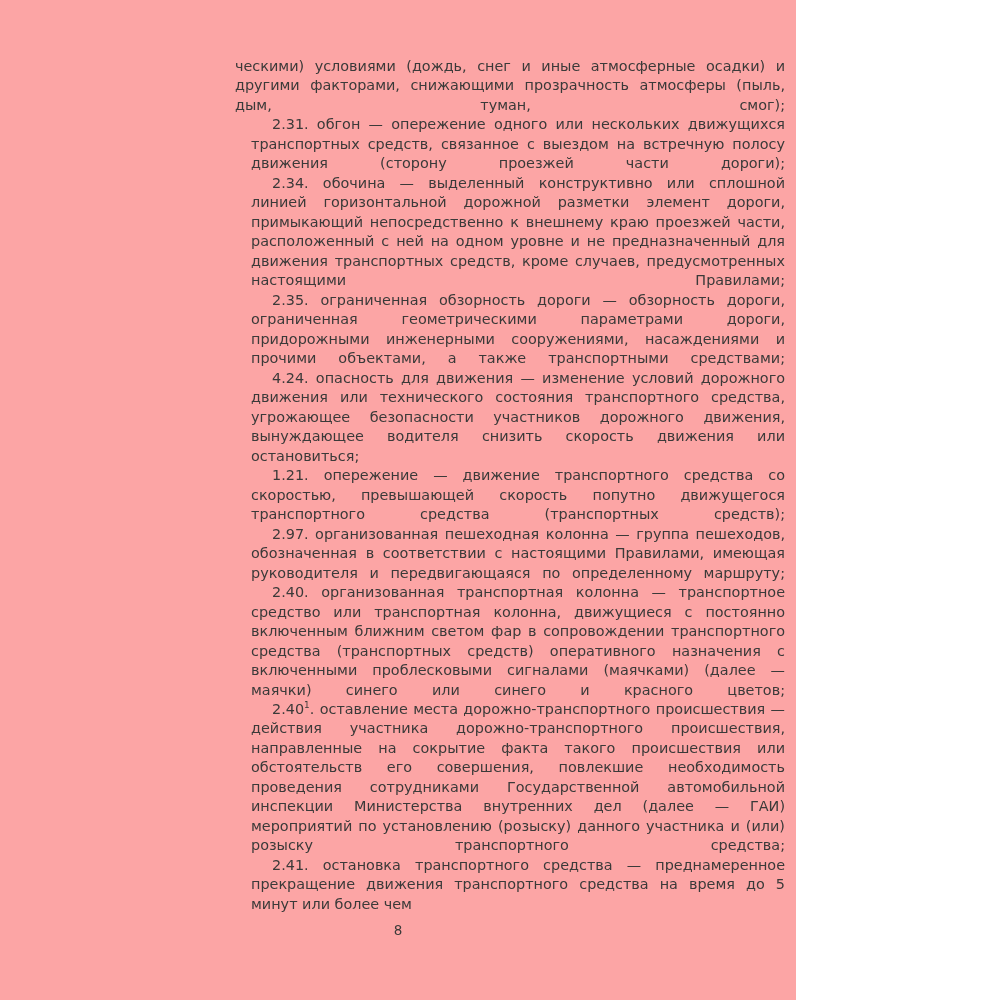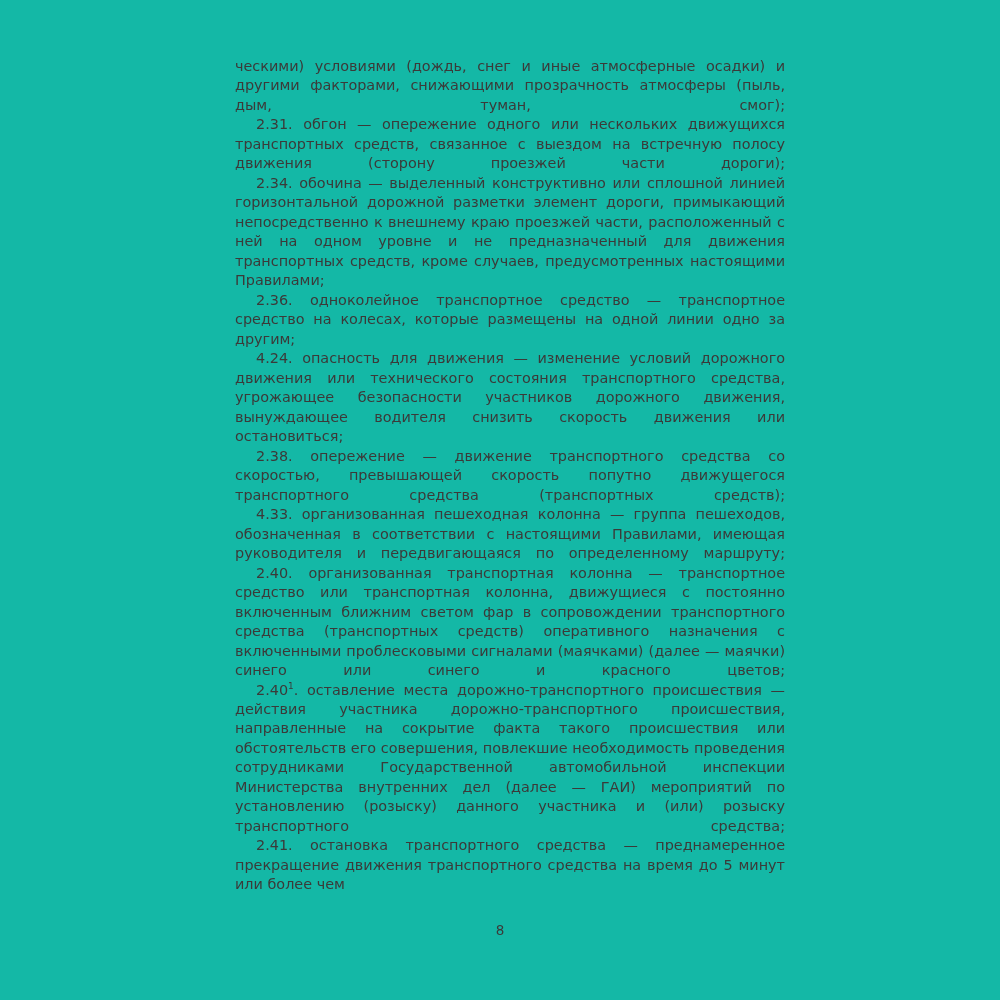--- a/index.html
+++ b/index.html
@@ -9,23 +9,23 @@
     background: #ffffff;
   }
   body {
     width: 1000px;
     height: 1000px;
     overflow: hidden;
     font-family: "DejaVu Sans", sans-serif;
   }
   .page {
     position: relative;
-    width: 1000px;
+    width: 796px;
     height: 1000px;
-    background: #14b8a6;
+    background: #fca5a5;
   }
   .text-column {
     position: absolute;
     left: 235px;
     top: 57px;
     width: 550px;
     font-family: "DejaVu Sans", sans-serif;
     font-size: 14.4px;
     line-height: 19.48px;
     color: #3b3a39;
@@ -38,20 +38,21 @@
     padding: 0;
     text-align: justify;
     text-justify: inter-word;
     hyphens: manual;
   }
   .para.cont {
     text-indent: 0;
   }
   .para.indent {
     text-indent: 21px;
+    margin-left: 16px;
   }
   
   .para.lastline-justify {
     text-align-last: justify;
   }
   sup.fn {
     font-size: 0.62em;
     vertical-align: super;
     line-height: 0;
   }
@@ -74,28 +75,28 @@
   <div class="text-column">
 
     <p class="para cont lastline-justify">ческими) условиями (дождь, снег и иные атмосферные осадки) и другими факторами, снижающими прозрачность атмосферы (пыль, дым, туман, смог);</p>
 
     <p class="para indent lastline-justify">2.31. обгон — опережение одного или нескольких движущихся транспортных средств, связанное с выездом на встречную полосу движения (сторону проезжей части дороги);</p>
 
 
 
     <p class="para indent lastline-justify">2.34. обочина — выделенный конструктивно или сплошной линией горизонтальной дорожной разметки элемент дороги, примыкающий непосредственно к внешнему краю проезжей части, расположенный с ней на одном уровне и не предназначенный для движения транспортных средств, кроме случаев, предусмотренных настоящими Правилами;</p>
 
+    <p class="para indent lastline-justify">2.35. ограниченная обзорность дороги — обзорность дороги, ограниченная геометрическими параметрами дороги, придорожными инженерными сооружениями, насаждениями и прочими объектами, а также транспортными средствами;</p>
 
-    <p class="para indent lastline-justify">2.36. одноколейное транспортное средство — транспортное средство на колесах, которые размещены на одной линии одно за другим;</p>
 
     <p class="para indent lastline-justify">4.24. опасность для движения — изменение условий дорожного движения или технического состояния транспортного средства, угрожающее безопасности участников дорожного движения, вынуждающее водителя снизить скорость движения или остановиться;</p>
 
-    <p class="para indent lastline-justify">2.38. опережение — движение транспортного средства со скоростью, превышающей скорость попутно движущегося транспортного средства (транспортных средств);</p>
+    <p class="para indent lastline-justify">1.21. опережение — движение транспортного средства со скоростью, превышающей скорость попутно движущегося транспортного средства (транспортных средств);</p>
 
-    <p class="para indent lastline-justify">4.33. организованная пешеходная колонна — группа пешеходов, обозначенная в соответствии с настоящими Правилами, имеющая руководителя и передвигающаяся по определенному маршруту;</p>
+    <p class="para indent lastline-justify">2.97. организованная пешеходная колонна — группа пешеходов, обозначенная в соответствии с настоящими Правилами, имеющая руководителя и передвигающаяся по определенному маршруту;</p>
 
     <p class="para indent lastline-justify">2.40. организованная транспортная колонна — транспортное средство или транспортная колонна, движущиеся с постоянно включенным ближним светом фар в сопровождении транспортного средства (транспортных средств) оперативного назначения с включенными проблесковыми сигналами (маячками) (далее — маячки) синего или синего и красного цветов;</p>
 
     <p class="para indent lastline-justify"><span>2.40</span><sup class="fn">1</sup><span>. оставление места дорожно-транспортного происшествия — действия участника дорожно-транспортного происшествия, направленные на сокрытие факта такого происшествия или обстоятельств его совершения, повлекшие необходимость проведения сотрудниками Государственной автомобильной инспекции Министерства внутренних дел (далее — ГАИ) мероприятий по установлению (розыску) данного участника и (или) розыску транспортного средства;</span></p>
 
     <p class="para indent">2.41. остановка транспортного средства — преднамеренное прекращение движения транспортного средства на время до 5 минут или более чем</p>
 
   </div>
 
   <div class="page-number">8</div>

